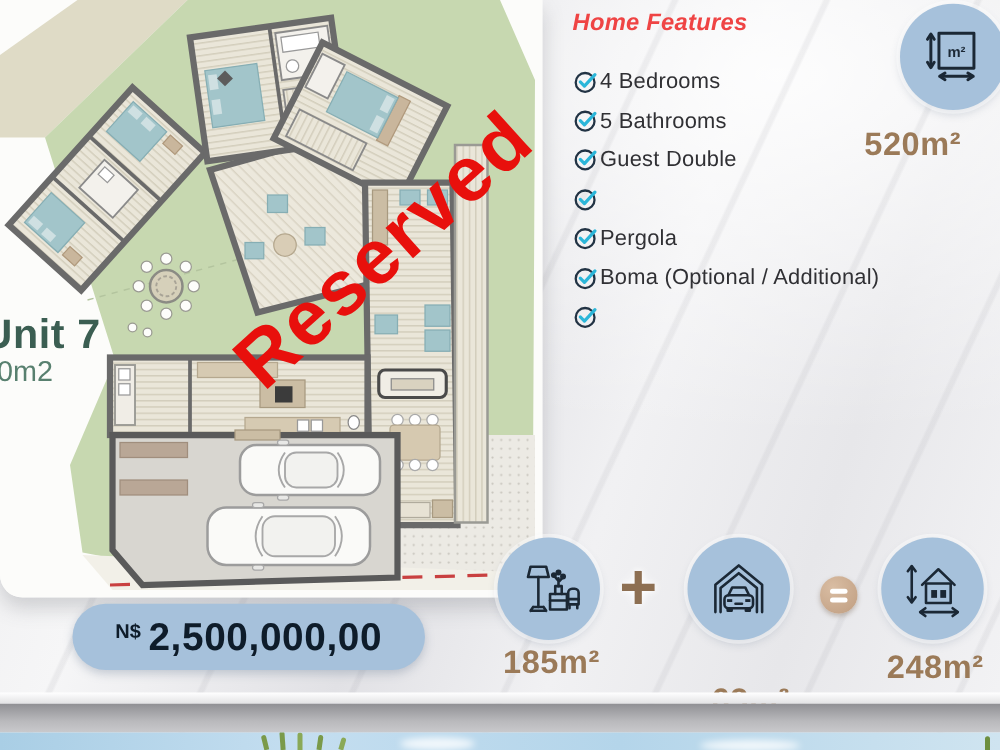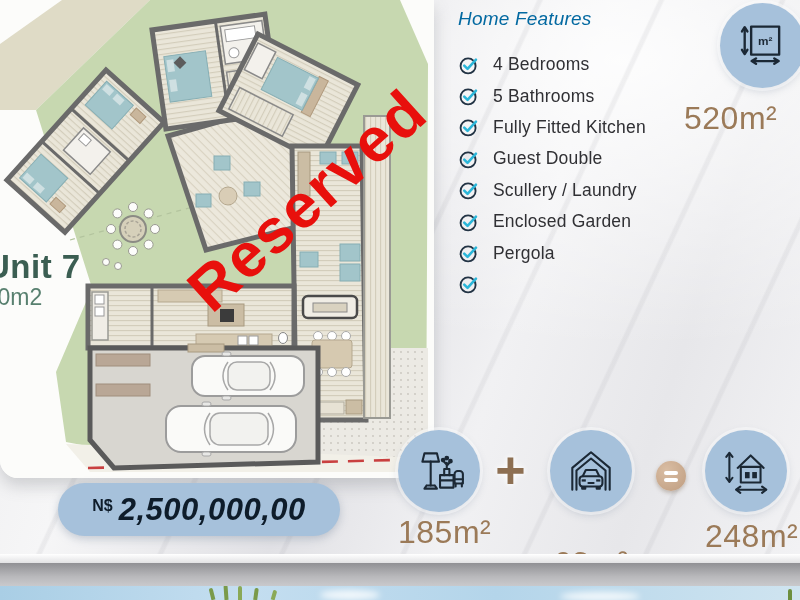--- a/index.html
+++ b/index.html
@@ -31,39 +31,39 @@
   }
   .reserved {
     left:307px; top:200px;
     transform:translate(-50%,-50%) rotate(-42deg);
     font-size:62px; font-weight:800; letter-spacing:2px;
     color:#e8100c; white-space:nowrap; z-index:6;
   }
 
   
   .features-title {
-    left:458px; top:8px; font-size:19px; font-weight:normal; font-style:italic;
-    color:#0369a1; letter-spacing:.2px;
+    left:458px; top:8px; font-size:19px; font-weight:bold; font-style:italic;
+    color:#ef4444; letter-spacing:.2px;
   }
   .features-list { left:458px; top:49px; list-style:none; }
   .features-list li {
-    display:flex; align-items:center; height:31.4px; gap:13px;
+    display:flex; align-items:center; height:31.4px; 
   }
   .features-list .txt { font-size:17.5px; color:#303034; letter-spacing:.2px; }
   .check-icon { width:22px; height:22px; flex:0 0 22px; }
 
   
   .blue-circle {
     border-radius:50%; background:#a6c1db;
     display:flex; align-items:center; justify-content:center;
     box-shadow:0 0 0 3px rgba(255,255,255,.45), 0 3px 8px rgba(110,125,150,.30);
   }
   .stand-circle { left:720px; top:3px; width:85px; height:85px; }
   .area-label {
-    font-size:32px; font-weight:normal; color:#9b7a58; text-align:center; letter-spacing:.5px;
+    font-size:26px; font-weight:bold; color:#9b7a58; text-align:right; letter-spacing:.5px;
   }
   .stand-label { left:684px; top:100px; width:85px; }
 
   .trio-circle { width:82px; height:82px; top:430px; }
   .c1 { left:398px; } .c2 { left:550px; } .c3 { left:705px; }
   .plus-sign {
     left:488px; top:444px; width:45px; text-align:center;
     font-size:52px; font-weight:900; color:#8d6f52; line-height:1;
     text-shadow:0 0 5px rgba(255,255,255,.95), 0 0 9px rgba(255,255,255,.8);
   }
@@ -79,21 +79,21 @@
   .l3 { left:705px; top:518px; width:82px; }
 
   
   .price-pill {
     left:58px; top:483px; width:282px; height:53px; border-radius:27px;
     background:#a6c1db;
     display:flex; align-items:center; justify-content:center; gap:6px;
     box-shadow:0 3px 8px rgba(110,125,150,.35);
   }
   .price-currency { font-size:16px; font-weight:bold; color:#0e1c2a; margin-bottom:7px; }
-  .price-amount { font-size:31px; font-weight:bold; color:#0e1c2a; letter-spacing:.5px;font-style:italic; }
+  .price-amount { font-size:31px; font-weight:bold; color:#0e1c2a; letter-spacing:.5px; }
 
   
   .shelf-highlight { left:0; top:554px; width:800px; height:9px;
     background:linear-gradient(180deg,#ffffff,#e2e2e4); }
   .shelf-shadow { left:0; top:563px; width:800px; height:23px;
     background:linear-gradient(180deg,#909094,#b9b9bc 60%,#c9c9cc); }
   .photo-strip { left:0; top:586px; width:800px; height:14px;
     background:linear-gradient(90deg,#a9cee5,#c4def0 30%,#b4d5ea 62%,#cfe4f0);
     overflow:hidden; }
   .leaf { position:absolute; bottom:0; width:4px; background:#7a9a4a; border-radius:2px 2px 0 0; }
@@ -279,49 +279,41 @@
         <circle cx="11" cy="13" r="8.2" fill="none" stroke="#223344" stroke-width="2"></circle>
         <path d="M6.8 12.6 l3.6 3.6 L19.6 6.2" fill="none" stroke="#2bb6d9" stroke-width="2.8" stroke-linecap="round" stroke-linejoin="round"></path>
       </svg>
       <span class="txt">5 Bathrooms</span>
     </li>
   <li>
       <svg class="check-icon" viewBox="0 0 24 24">
         <circle cx="11" cy="13" r="8.2" fill="none" stroke="#223344" stroke-width="2"></circle>
         <path d="M6.8 12.6 l3.6 3.6 L19.6 6.2" fill="none" stroke="#2bb6d9" stroke-width="2.8" stroke-linecap="round" stroke-linejoin="round"></path>
       </svg>
-      <span class="txt">Fully Fitted Kitchen</span>
-    </li>
-  <li>
-      <svg class="check-icon" viewBox="0 0 24 24">
-        <circle cx="11" cy="13" r="8.2" fill="none" stroke="#223344" stroke-width="2"></circle>
-        <path d="M6.8 12.6 l3.6 3.6 L19.6 6.2" fill="none" stroke="#2bb6d9" stroke-width="2.8" stroke-linecap="round" stroke-linejoin="round"></path>
-      </svg>
       <span class="txt">Guest Double</span>
     </li>
   <li>
       <svg class="check-icon" viewBox="0 0 24 24">
         <circle cx="11" cy="13" r="8.2" fill="none" stroke="#223344" stroke-width="2"></circle>
         <path d="M6.8 12.6 l3.6 3.6 L19.6 6.2" fill="none" stroke="#2bb6d9" stroke-width="2.8" stroke-linecap="round" stroke-linejoin="round"></path>
       </svg>
-      <span class="txt">Scullery / Laundry</span>
-    </li>
-  <li>
-      <svg class="check-icon" viewBox="0 0 24 24">
-        <circle cx="11" cy="13" r="8.2" fill="none" stroke="#223344" stroke-width="2"></circle>
-        <path d="M6.8 12.6 l3.6 3.6 L19.6 6.2" fill="none" stroke="#2bb6d9" stroke-width="2.8" stroke-linecap="round" stroke-linejoin="round"></path>
-      </svg>
-      <span class="txt">Enclosed Garden</span>
     </li>
   <li>
       <svg class="check-icon" viewBox="0 0 24 24">
         <circle cx="11" cy="13" r="8.2" fill="none" stroke="#223344" stroke-width="2"></circle>
         <path d="M6.8 12.6 l3.6 3.6 L19.6 6.2" fill="none" stroke="#2bb6d9" stroke-width="2.8" stroke-linecap="round" stroke-linejoin="round"></path>
       </svg>
       <span class="txt">Pergola</span>
+    </li>
+  <li>
+      <svg class="check-icon" viewBox="0 0 24 24">
+        <circle cx="11" cy="13" r="8.2" fill="none" stroke="#223344" stroke-width="2"></circle>
+        <path d="M6.8 12.6 l3.6 3.6 L19.6 6.2" fill="none" stroke="#2bb6d9" stroke-width="2.8" stroke-linecap="round" stroke-linejoin="round"></path>
+      </svg>
+      <span class="txt">Boma (Optional / Additional)</span>
     </li>
   <li>
       <svg class="check-icon" viewBox="0 0 24 24">
         <circle cx="11" cy="13" r="8.2" fill="none" stroke="#223344" stroke-width="2"></circle>
         <path d="M6.8 12.6 l3.6 3.6 L19.6 6.2" fill="none" stroke="#2bb6d9" stroke-width="2.8" stroke-linecap="round" stroke-linejoin="round"></path>
       </svg>
     </li>
 </ul>
 
 <div class="abs blue-circle stand-circle">

